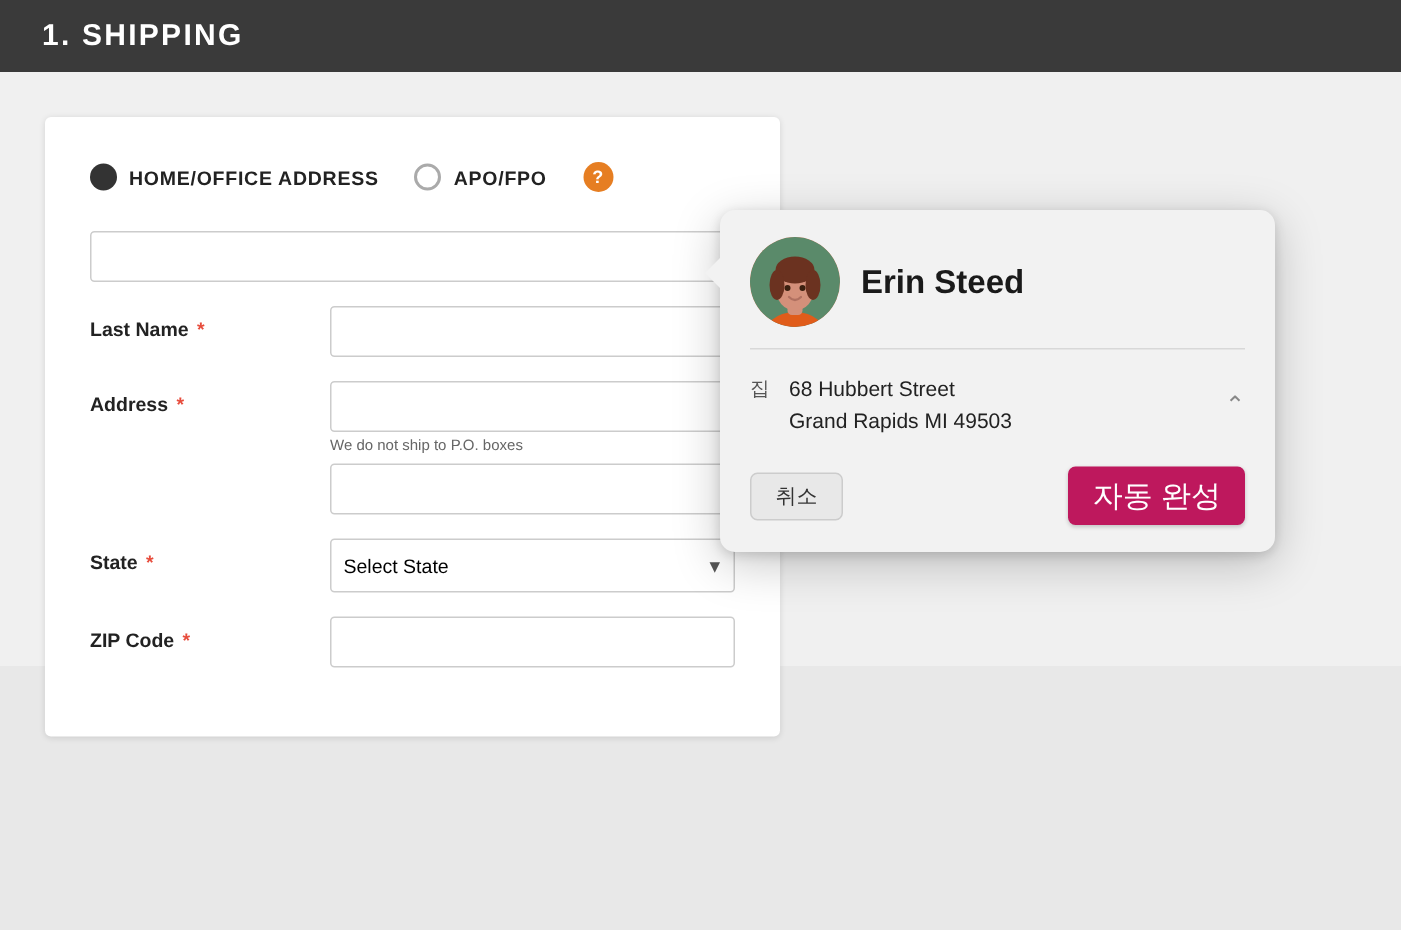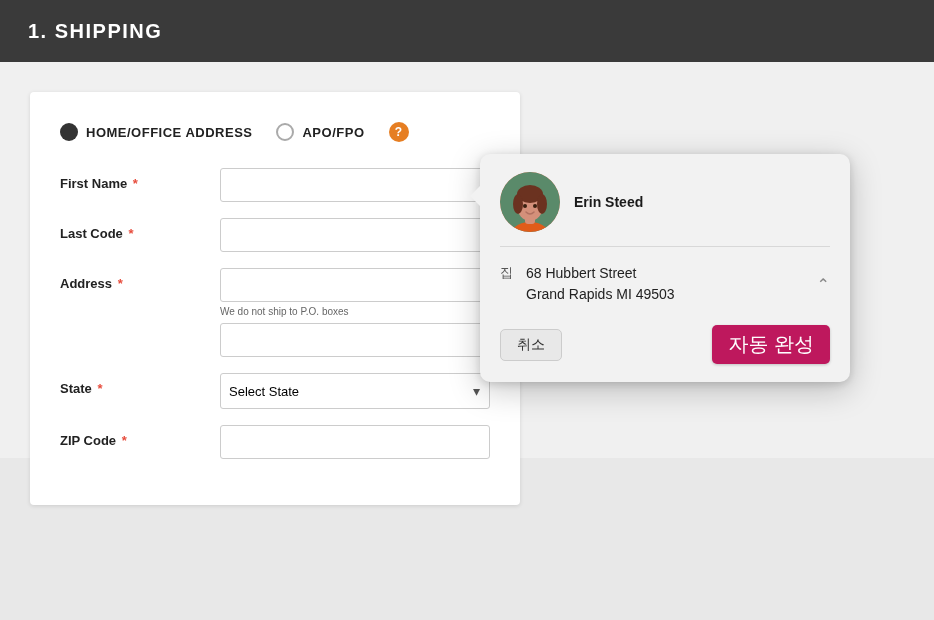--- a/index.html
+++ b/index.html
@@ -9,21 +9,21 @@
       width: 934px;
       height: 620px;
       overflow: hidden;
       position: relative;
     }
 
     
     .page-header {
       background: #3a3a3a;
       padding: 17px 28px;
-      height: 62px;
+      height: 48px;
       display: flex;
       align-items: center;
     }
     .page-header h1 {
       color: #ffffff;
       font-size: 20px;
       font-weight: 700;
       letter-spacing: 1.5px;
       text-transform: uppercase;
     }
@@ -209,21 +209,21 @@
       position: relative;
     }
 
     
     .user-avatar svg {
       width: 60px;
       height: 60px;
     }
 
     .user-name {
-      font-size: 14px;
+      font-size: 22px;
       font-weight: 600;
       color: #1a1a1a;
     }
 
     .popup-divider {
       border: none;
       border-top: 1px solid #d8d8d8;
       margin: 10px 0;
     }
 
@@ -306,31 +306,28 @@
         <span class="radio-label">HOME/OFFICE ADDRESS</span>
       </label>
       <label class="radio-option">
         <span class="radio-dot empty"></span>
         <span class="radio-label">APO/FPO</span>
       </label>
       <span class="help-icon">?</span>
     </div>
 
     <div class="form-group">
-      <label class="form-label">
-        <span>First Name</span><span class="required"> *</span>
-      </label>
       <div class="form-input-wrap">
         <input type="text" class="form-input" style="">
       </div>
     </div>
 
     <div class="form-group">
       <label class="form-label">
-        <span>Last Code</span><span class="required"> *</span>
+        <span>Last Name</span><span class="required"> *</span>
       </label>
       <div class="form-input-wrap">
         <input type="text" class="form-input" style="">
       </div>
     </div>
 
     <div class="form-group">
       <label class="form-label">
         <span>Address</span><span class="required"> *</span>
       </label>

